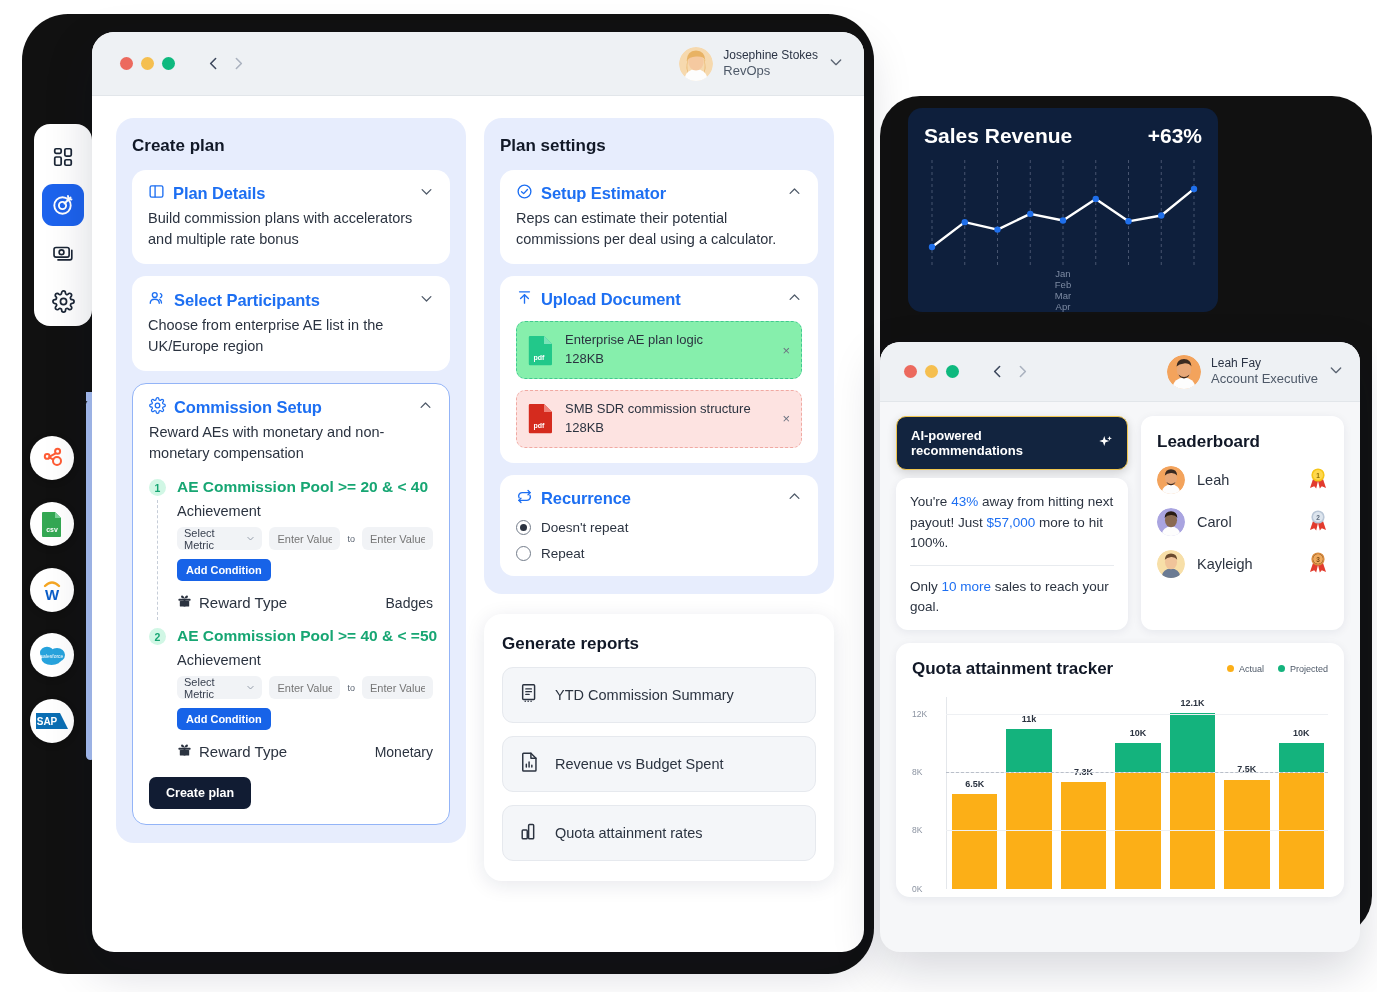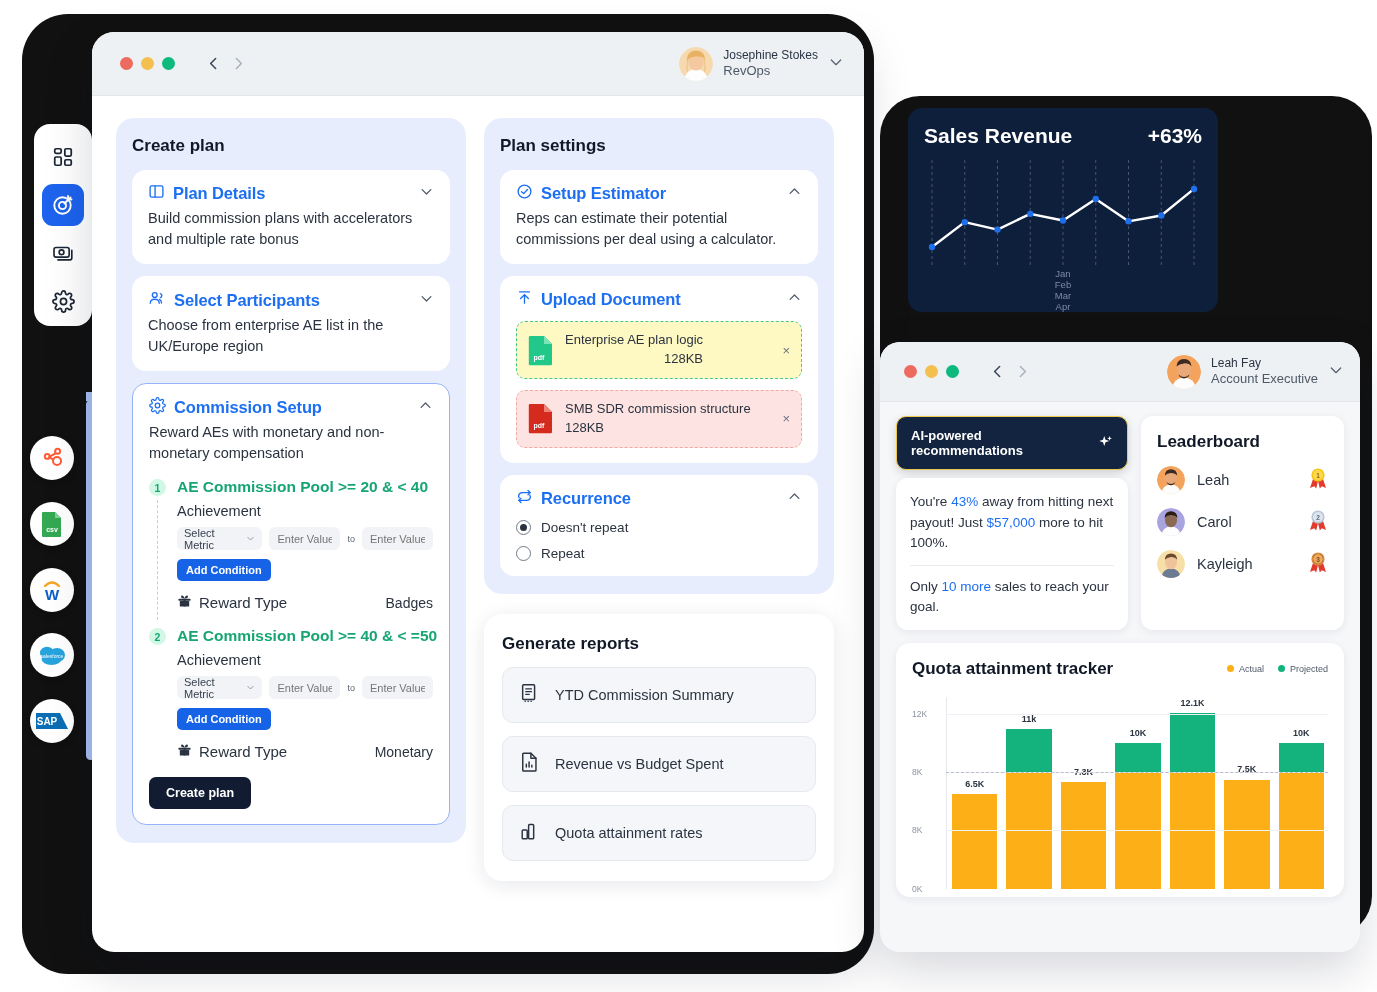--- a/index.html
+++ b/index.html
@@ -167,21 +167,21 @@
     background: #111c33; color: #ffffff;
     font-size: 12.5px; font-weight: 700;
     padding: 9px 17px; border-radius: 7px; cursor: pointer;
   }
 
   
   .file-chip {
     display: flex; align-items: center; gap: 11px;
     border-radius: 9px; padding: 9px 11px; margin-top: 11px;
   }
-  .file-chip.green { background: #fef9c3; border: 1.5px dashed #41c98f; text-align: right; }
+  .file-chip.green { background: #86efac; border: 1.5px dashed #41c98f; }
   .file-chip.red   { background: #fde3e1; border: 1.5px dashed #f0a9a2; }
   .file-ico { width: 26px; height: 31px; flex: none; position: relative; }
   .file-meta .fn { font-size: 13px; color: #2b3340; line-height: 1.45; }
   .file-meta .fs { font-size: 13px; color: #2b3340; line-height: 1.45; }
   .file-x { margin-left: auto; font-size: 13px; color: #6b7280; cursor: pointer; }
 
   .radio-row { display: flex; align-items: center; gap: 10px; margin-top: 11px; }
   .radio {
     width: 15px; height: 15px; border-radius: 50%;
     border: 1.6px solid #737c8a; position: relative; flex: none; cursor: pointer;

